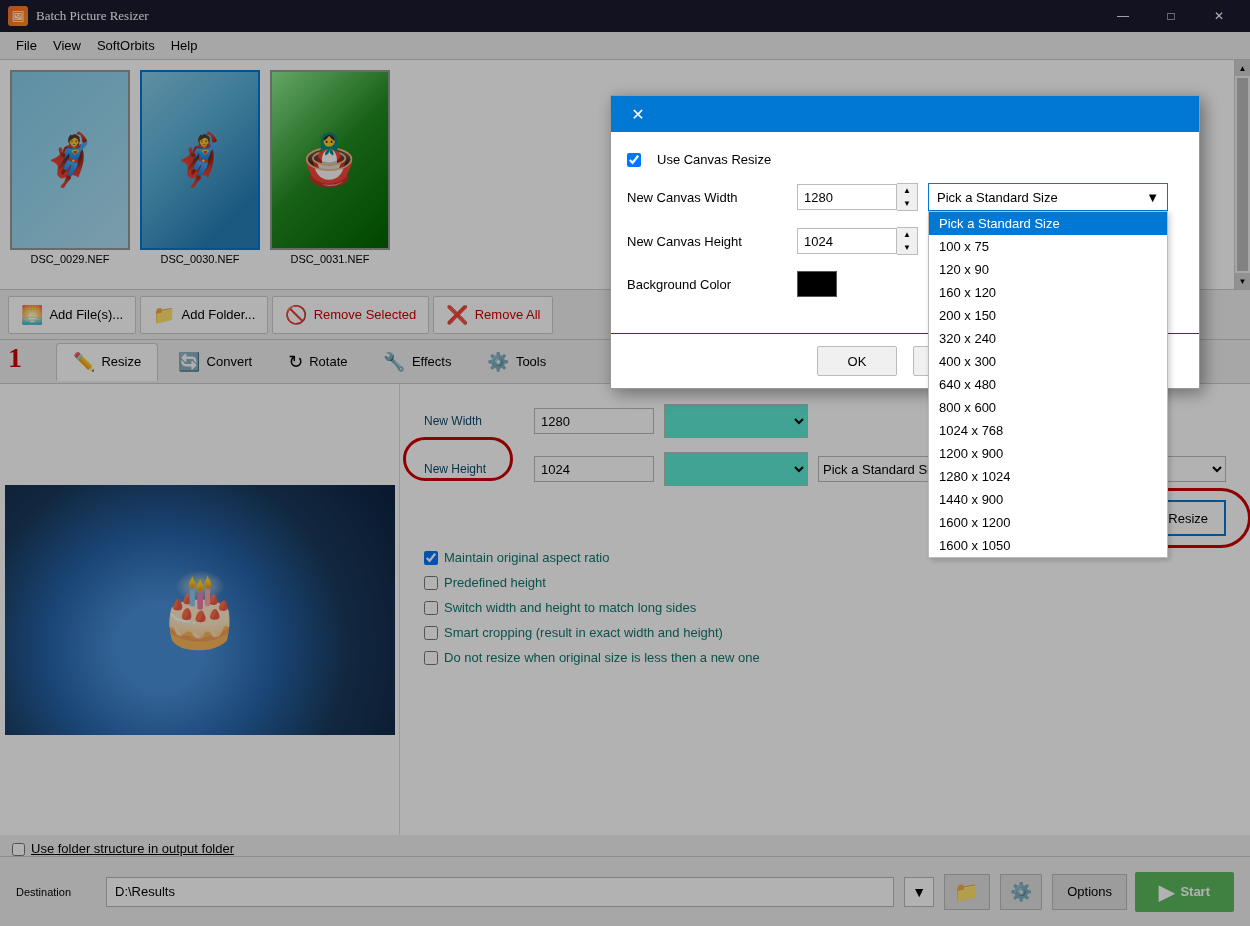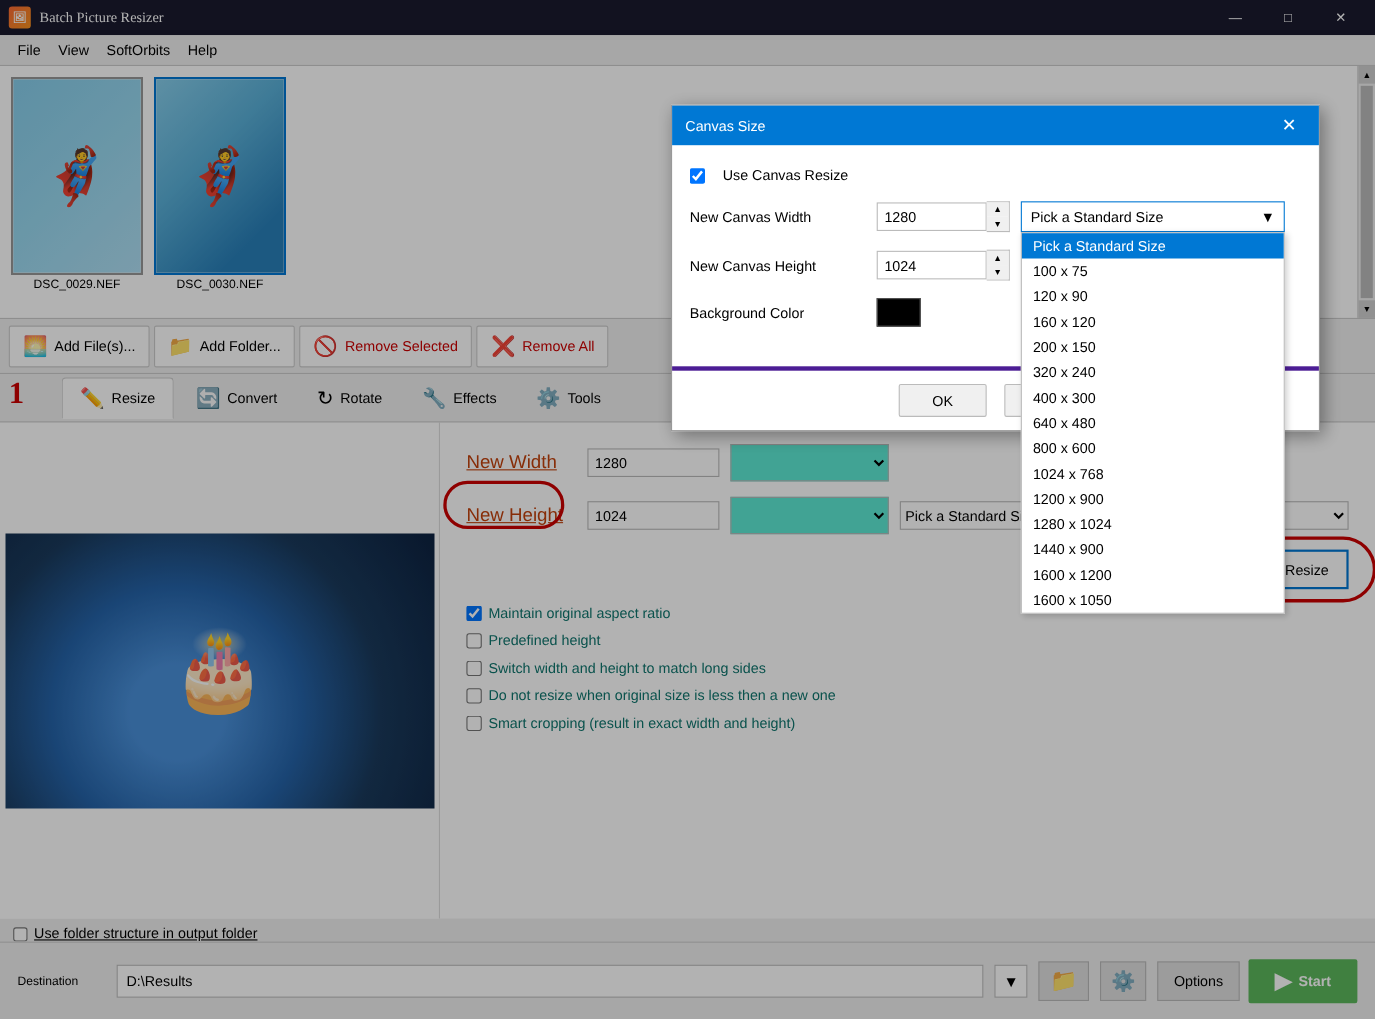--- a/index.html
+++ b/index.html
@@ -44,21 +44,21 @@
     .tab-icon { font-size: 18px; }
 
     
     .content-area { flex: 1; display: flex; background: white; }
     .left-panel { width: 400px; background: white; border-right: 1px solid #ddd; display: flex; align-items: center; justify-content: center; overflow: hidden; }
     .left-img { width: 390px; height: 250px; background: radial-gradient(circle at 40% 60%, #4a90d9 20%, #2563a8 45%, #1a3a5c 70%, #0d2240 100%); position: relative; display: flex; align-items: center; justify-content: center; font-size: 80px; }
 
     .right-panel { flex: 1; padding: 20px 24px; overflow-y: auto; }
 
     .form-row { display: flex; align-items: center; margin-bottom: 14px; gap: 10px; }
-    .form-label { width: 100px; font-size: 17px; color: #c2410c; text-decoration: underline; }
+    .form-label { width: 100px; font-size: 12px; color: #0c4a6e; }
     .form-input { width: 120px; height: 26px; border: 1px solid #bbb; padding: 0 6px; font-size: 13px; }
     .form-select { width: 144px; height: 26px; border: 1px solid #bbb; padding: 16px 4px; font-size: 13px; background: #5eead4; }
 
     .checkbox-row { display: flex; align-items: center; margin-bottom: 10px; gap: 6px; }
     .checkbox-row input[type=checkbox] { width: 14px; height: 14px; }
     .checkbox-row label { font-size: 13px; color: #0f766e; }
 
     .canvas-btn { display: flex; align-items: center; gap: 8px; padding: 6px 16px; background: white; border: 1px solid #bbb; cursor: pointer; font-size: 13px; height: 36px; }
     .canvas-btn-icon { font-size: 20px; color: #4a90d9; }
 
@@ -89,21 +89,21 @@
     .modal-spin-btn { width: 20px; height: 13px; background: #f0f0f0; border: none; cursor: pointer; display: flex; align-items: center; justify-content: center; font-size: 8px; }
     .modal-color { width: 40px; height: 26px; background: black; border: 1px solid #555; cursor: pointer; }
 
     
     .modal-dropdown-container { position: relative; }
     .modal-dropdown-btn { width: 240px; height: 28px; border: 1px solid #0078d4; background: white; display: flex; align-items: center; padding: 0 8px; cursor: pointer; font-size: 13px; justify-content: space-between; }
     .modal-dropdown-list { position: absolute; top: 28px; left: 0; width: 240px; background: white; border: 1px solid #bbb; box-shadow: 2px 2px 6px rgba(0,0,0,0.2); z-index: 200; }
     .modal-dropdown-item { padding: 4px 10px; cursor: pointer; font-size: 13px; }
     .modal-dropdown-item.selected { background: #0078d4; color: white; }
 
-    .modal-footer { display: flex; justify-content: center; gap: 16px; padding: 12px; border-top: 4px solid #4c1d95; }
+    .modal-footer { display: flex; justify-content: center; gap: 16px; padding: 12px; border-top: 1px solid #4c1d95; }
     .modal-btn { width: 80px; height: 30px; border: 1px solid #bbb; background: #f0f0f0; cursor: pointer; font-size: 13px; border-radius: 2px; }
     .modal-btn.ok { background: #f0f0f0; }
 
     
     .annotation-circle { position: absolute; border: 3px solid #cc0000; border-radius: 50%; pointer-events: none; z-index: 50; }
     .annotation-number { position: absolute; font-size: 32px; font-weight: bold; color: #cc0000; pointer-events: none; z-index: 51; font-family: serif; }
   </style>
 </head>
 <body>
 
@@ -131,20 +131,26 @@
       <div class="thumb-box">
         <div class="thumb-img thumb-anime"></div>
       </div>
       <span class="thumb-label">DSC_0029.NEF</span>
     </div>
     <div class="thumb-item">
       <div class="thumb-box selected">
         <div class="thumb-img thumb-anime" style="background: linear-gradient(135deg, #87ceeb 0%, #5ab0d8 40%, #2980b9 80%);"></div>
       </div>
       <span class="thumb-label">DSC_0030.NEF</span>
+    </div>
+    <div class="thumb-item">
+      <div class="thumb-box">
+        <div class="thumb-img thumb-toys"></div>
+      </div>
+      <span class="thumb-label">DSC_0031.NEF</span>
     </div>
 
     <div style="position:absolute;right:0;top:0;width:16px;height:100%;background:#f0f0f0;border-left:1px solid #ccc;display:flex;flex-direction:column;">
       <div style="height:16px;background:#d0d0d0;display:flex;align-items:center;justify-content:center;cursor:pointer;font-size:8px;">▲</div>
       <div style="flex:1;background:#bbb;margin:2px;"></div>
       <div style="height:16px;background:#d0d0d0;display:flex;align-items:center;justify-content:center;cursor:pointer;font-size:8px;">▼</div>
     </div>
   </div>
 
   <div class="toolbar">
@@ -251,26 +257,26 @@
       </div>
       <div class="checkbox-row">
         <input type="checkbox" id="predefined_height" style="">
         <label for="predefined_height">Predefined height</label>
       </div>
       <div class="checkbox-row">
         <input type="checkbox" id="switch_wh" style="">
         <label for="switch_wh">Switch width and height to match long sides</label>
       </div>
       <div class="checkbox-row">
+        <input type="checkbox" id="smart_crop" style="">
+        <label for="smart_crop">Smart cropping (result in exact width and height)</label>
+      </div>
+      <div class="checkbox-row">
         <input type="checkbox" id="no_resize" style="">
         <label for="no_resize">Do not resize when original size is less then a new one</label>
-      </div>
-      <div class="checkbox-row">
-        <input type="checkbox" id="smart_crop" style="">
-        <label for="smart_crop">Smart cropping (result in exact width and height)</label>
       </div>
 
     </div>
   </div>
 
   <div style="padding:6px 12px 0 12px;">
     <div class="folder-use-checkbox">
       <input type="checkbox" id="use_folder" style="">
       <label for="use_folder">Use folder structure in output folder</label>
     </div>
@@ -291,21 +297,20 @@
       </button>
     </div>
   </div>
 
 </div>
 
 <div class="modal-overlay"></div>
 
 <div class="modal">
   <div class="modal-header">
-    <span class="modal-header-title">Canvas Size</span>
     <div class="modal-close">✕</div>
   </div>
   <div class="modal-body">
 
     <div class="modal-row">
       <input type="checkbox" id="use_canvas" checked="" style="width: 14px; height: 14px; margin-right: 6px;">
       <label for="use_canvas">Use Canvas Resize</label>
     </div>
 
     <div class="modal-row">

